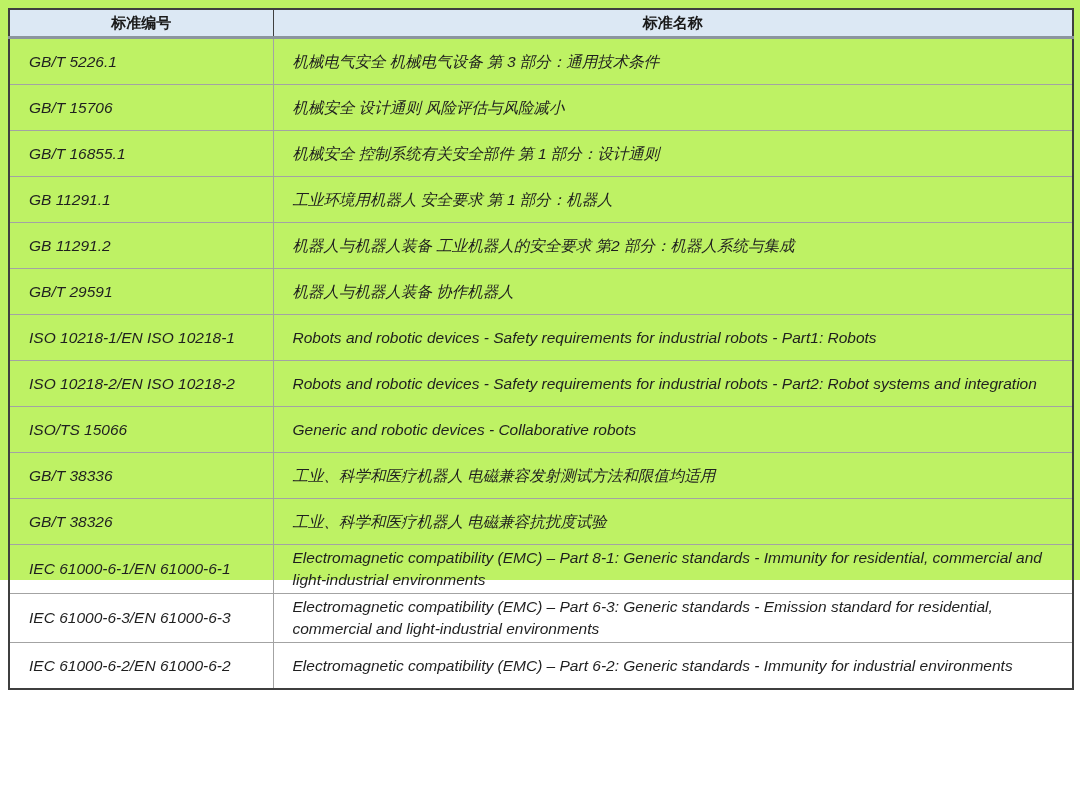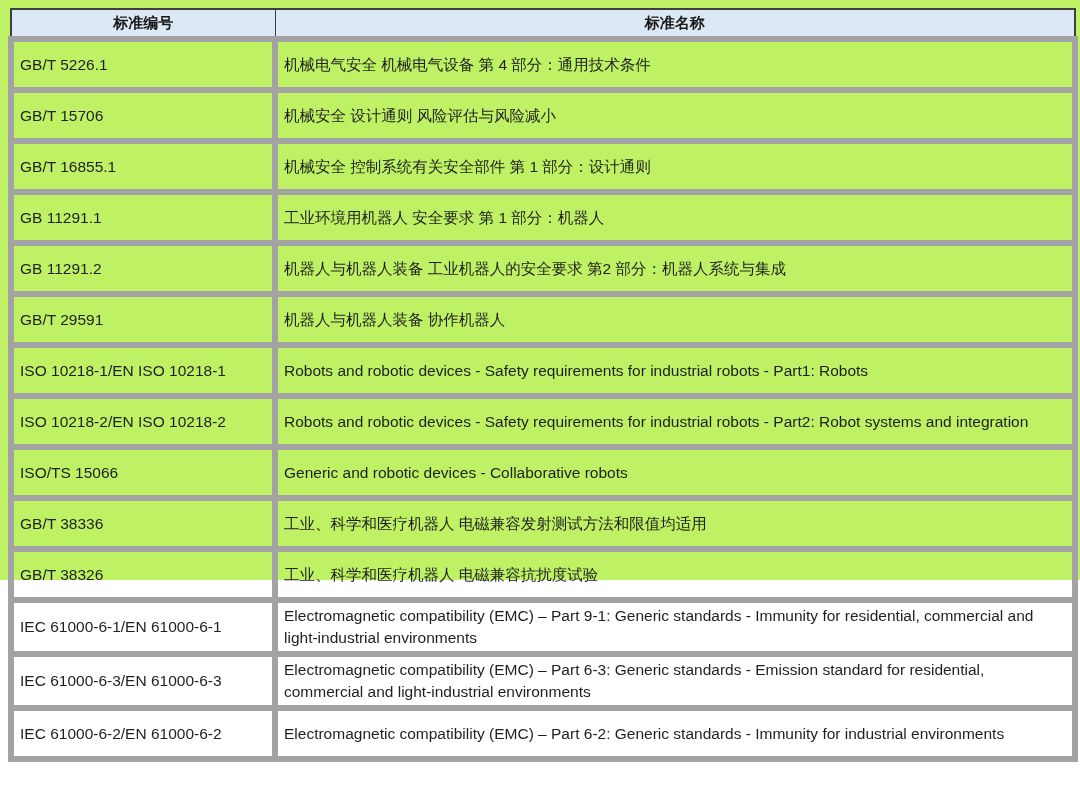--- a/index.html
+++ b/index.html
@@ -38,24 +38,25 @@
     vertical-align: middle;
     border: 1px solid #3f3f3f;
     border-bottom: 3px solid #8c959e;
     padding: 0 4px;
   }
   table.standards td {
     height: 41px;
     font-size: 15.5px;
     color: #1f1f1f;
     vertical-align: middle;
-    border: 6px solid #a3a3a3;
-    padding: 2px 6px 2px 6px;
+    border: 1px solid #a3a3a3;
+    padding: 2px 6px 2px 19px;
     line-height: 22px;
     overflow: hidden;
+    font-style: italic;
   }
   table.standards td.cell-number {
     white-space: nowrap;
   }
 </style>
 </head>
 <body>
 
 <div class="page">
   <table class="standards">
@@ -65,21 +66,21 @@
     </colgroup>
     <thead>
       <tr>
         <th>标准编号</th>
         <th>标准名称</th>
       </tr>
     </thead>
     <tbody id="standards-body">
         <tr>
           <td class="cell-number">GB/T 5226.1</td>
-          <td class="cell-name">机械电气安全 机械电气设备 第 4 部分：通用技术条件</td>
+          <td class="cell-name">机械电气安全 机械电气设备 第 3 部分：通用技术条件</td>
         </tr>
         <tr>
           <td class="cell-number">GB/T 15706</td>
           <td class="cell-name">机械安全 设计通则 风险评估与风险减小</td>
         </tr>
         <tr>
           <td class="cell-number">GB/T 16855.1</td>
           <td class="cell-name">机械安全 控制系统有关安全部件 第 1 部分：设计通则</td>
         </tr>
         <tr>
@@ -109,21 +110,21 @@
         <tr>
           <td class="cell-number">GB/T 38336</td>
           <td class="cell-name">工业、科学和医疗机器人 电磁兼容发射测试方法和限值均适用</td>
         </tr>
         <tr>
           <td class="cell-number">GB/T 38326</td>
           <td class="cell-name">工业、科学和医疗机器人 电磁兼容抗扰度试验</td>
         </tr>
         <tr>
           <td class="cell-number">IEC 61000-6-1/EN 61000-6-1</td>
-          <td class="cell-name">Electromagnetic compatibility (EMC) – Part 9-1: Generic standards - Immunity for residential, commercial and light-industrial environments</td>
+          <td class="cell-name">Electromagnetic compatibility (EMC) – Part 8-1: Generic standards - Immunity for residential, commercial and light-industrial environments</td>
         </tr>
         <tr>
           <td class="cell-number">IEC 61000-6-3/EN 61000-6-3</td>
           <td class="cell-name">Electromagnetic compatibility (EMC) – Part 6-3: Generic standards - Emission standard for residential, commercial and light-industrial environments</td>
         </tr>
         <tr>
           <td class="cell-number">IEC 61000-6-2/EN 61000-6-2</td>
           <td class="cell-name">Electromagnetic compatibility (EMC) – Part 6-2: Generic standards - Immunity for industrial environments</td>
         </tr>
       </tbody>

